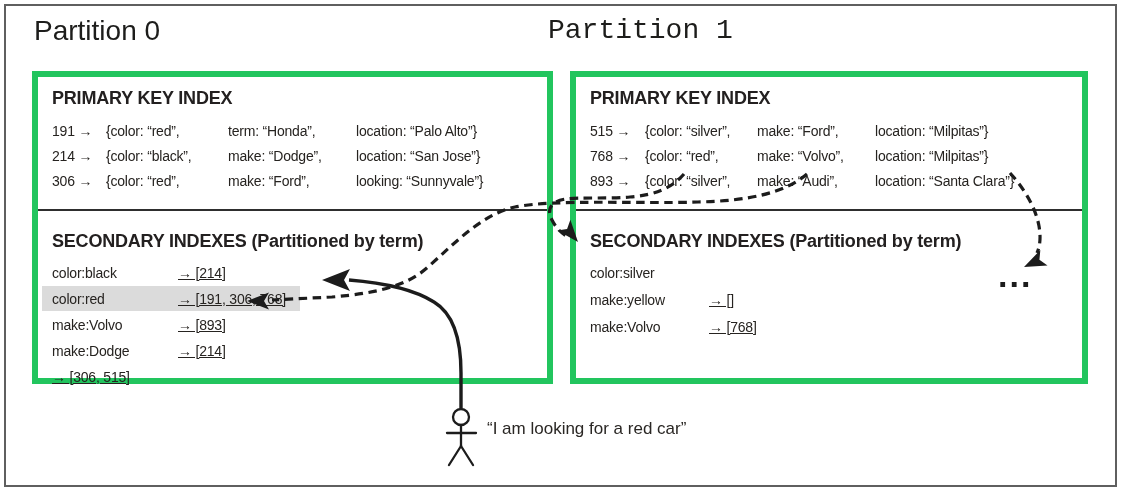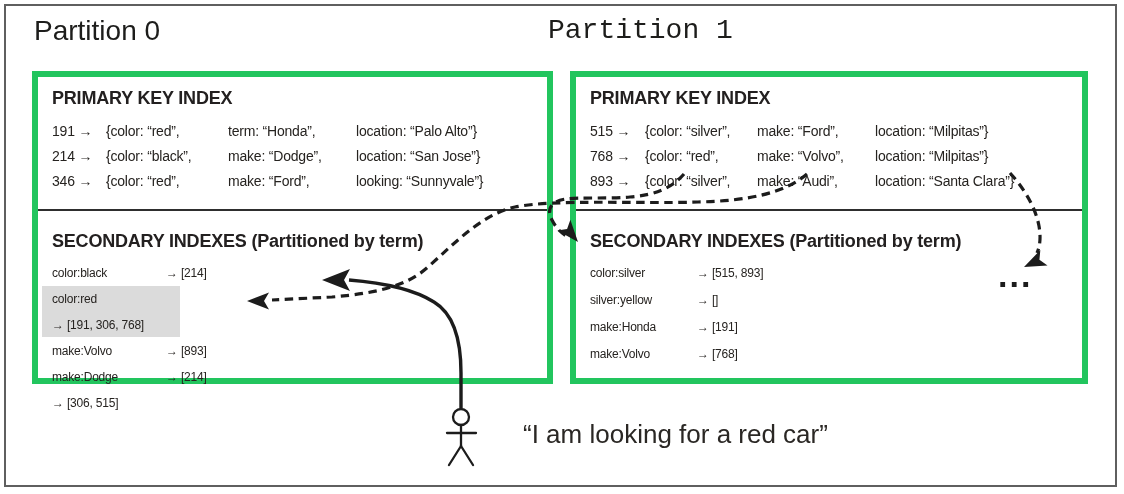--- a/index.html
+++ b/index.html
@@ -40,38 +40,38 @@
   .prow { display:flex; font-size:14px; line-height:25px; white-space:nowrap; letter-spacing:-0.2px; }
   #p0-box .c-key   { width:54px;  flex:none; }
   #p0-box .c-color { width:122px; flex:none; }
   #p0-box .c-make  { width:128px; flex:none; }
   #p1-box .c-key   { width:55px;  flex:none; }
   #p1-box .c-color { width:112px; flex:none; }
   #p1-box .c-make  { width:118px; flex:none; }
   .c-loc { flex:none; }
 
   .srow { position:relative; display:flex; width:fit-content; white-space:nowrap;
-          font-size:12px; letter-spacing:-0.2px; }
+          font-size:14px; letter-spacing:-0.2px;gap:12px; }
   #p0-box .srow { line-height:26px; }
   #p1-box .srow { line-height:27px; }
   #p0-box .t { width:114px; flex:none; }
   #p1-box .t { width:107px; flex:none; }
-  .v { flex:none; }
+  .v { flex:none;text-decoration:underline; }
   .srow.hl::before {
     content:""; position:absolute; left:-10px; right:-14px; top:0px; bottom:1px;
     background:#dbdbdb; z-index:-1;
   }
-  .srow.hl { z-index:0;flex-direction:column; }
+  .srow.hl { z-index:0; }
 
   .ellipsis {
     position:absolute; left:998px; top:258px; width:60px;
     font-size:34px; font-weight:bold; letter-spacing:2px; color:#1c1c1c; line-height:34px;
   }
   .quote {
-    position:absolute; left:487px; top:419px; font-size:26px; color:#2a2724; white-space:nowrap;margin-left:36px;
+    position:absolute; left:487px; top:419px; font-size:17px; color:#2a2724; white-space:nowrap;
   }
   svg.overlay { position:absolute; left:0; top:0; pointer-events:none; }
 </style>
 </head>
 <body>
 
 <div class="stage">
   <div class="outer-border"></div>
 
   <div class="partition-label" id="p0-label">Partition 0</div>
@@ -86,21 +86,21 @@
         <span class="c-make">term: “Honda”,</span>
         <span class="c-loc">location: “Palo Alto”}</span>
       </div>
       <div class="prow">
         <span class="c-key">214 →</span>
         <span class="c-color">{color: “black”,</span>
         <span class="c-make">make: “Dodge”,</span>
         <span class="c-loc">location: “San Jose”}</span>
       </div>
       <div class="prow">
-        <span class="c-key">346 →</span>
+        <span class="c-key">306 →</span>
         <span class="c-color">{color: “red”,</span>
         <span class="c-make">make: “Ford”,</span>
         <span class="c-loc">looking: “Sunnyvale”}</span>
       </div>
     </div>
     <div class="divider"></div>
     <div class="idx-title sec-title">SECONDARY INDEXES (Partitioned by term)</div>
     <div class="rows sec-rows">
       <div class="srow">
         <span class="t">color:black</span>
@@ -144,29 +144,24 @@
         <span class="c-color">{color: “silver”,</span>
         <span class="c-make">make: “Audi”,</span>
         <span class="c-loc">location: “Santa Clara”}</span>
       </div>
     </div>
     <div class="divider"></div>
     <div class="idx-title sec-title">SECONDARY INDEXES (Partitioned by term)</div>
     <div class="rows sec-rows">
       <div class="srow">
         <span class="t">color:silver</span>
-        <span class="v">→ [515, 893]</span>
       </div>
       <div class="srow">
-        <span class="t">silver:yellow</span>
+        <span class="t">make:yellow</span>
         <span class="v">→ []</span>
-      </div>
-      <div class="srow">
-        <span class="t">make:Honda</span>
-        <span class="v">→ [191]</span>
       </div>
       <div class="srow">
         <span class="t">make:Volvo</span>
         <span class="v">→ [768]</span>
       </div>
     </div>
   </div>
 
   <div class="ellipsis">...</div>
   <div class="quote">“I am looking for a red car”</div>

